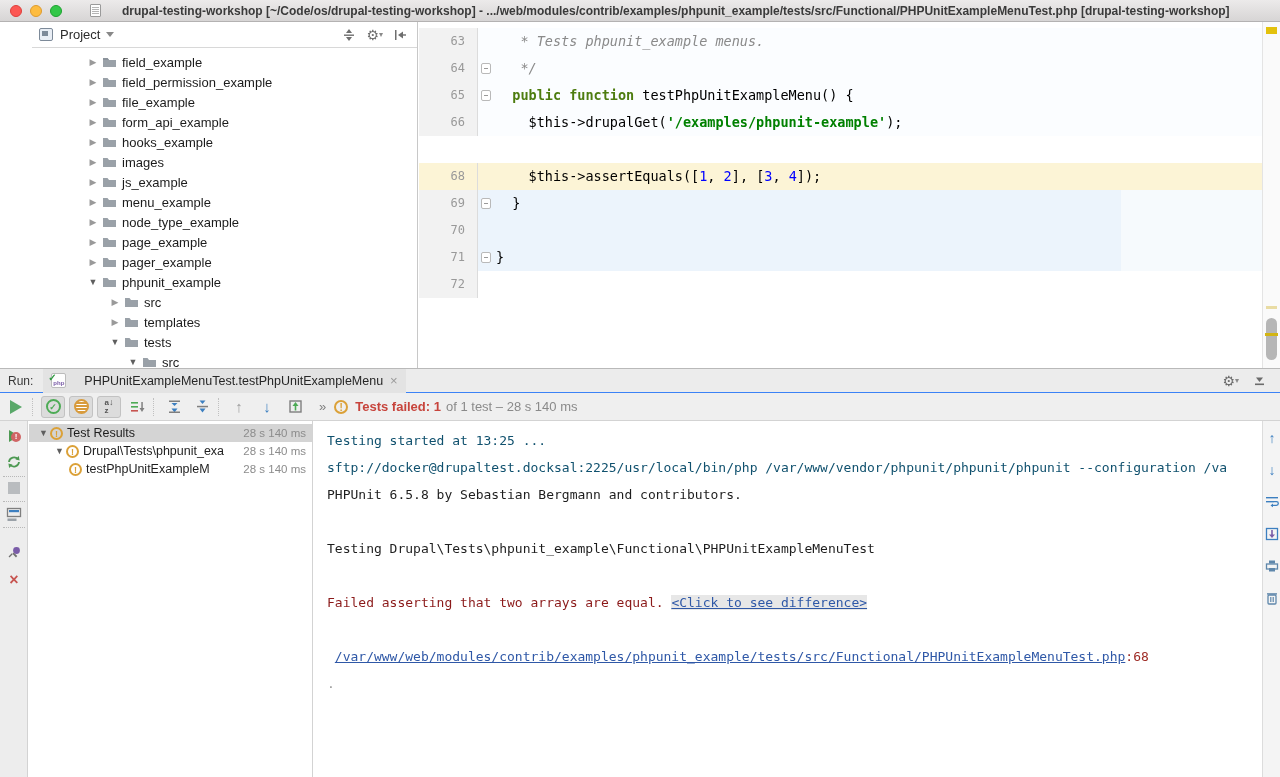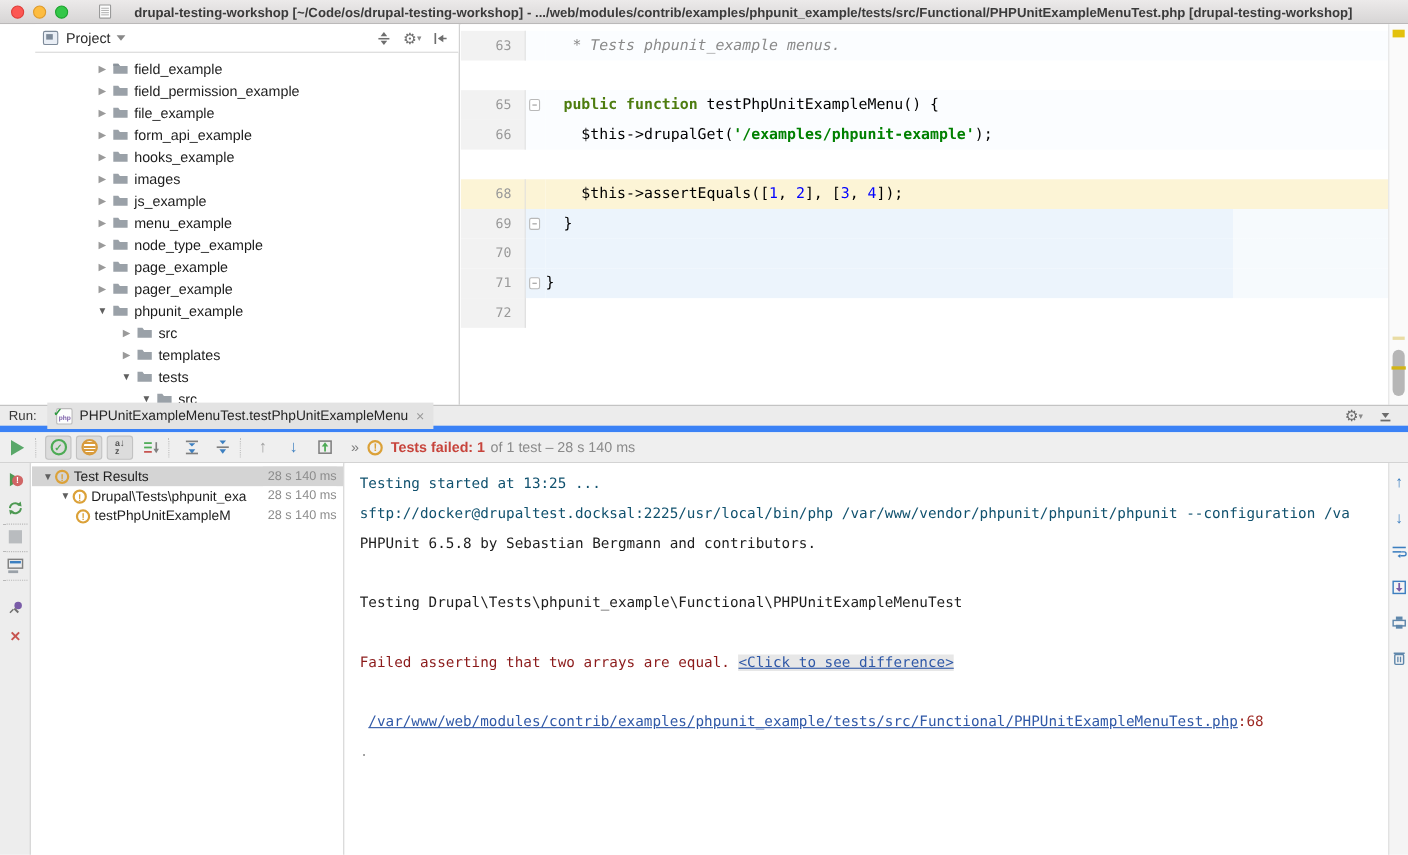--- a/index.html
+++ b/index.html
@@ -77,28 +77,28 @@
   .stripe .warnbox { position:absolute; left:3px; top:5px; width:11px; height:7px; background:#e3c10c;}
   .stripe .tick1 { position:absolute; left:3px; top:284px; width:11px; height:3px; background:#e9dca4;}
   .stripe .thumb { position:absolute; left:3px; top:296px; width:11px; height:42px;
     background:#a9a9a9; border-radius:6px; opacity:.85;}
   .stripe .tick2 { position:absolute; left:2px; top:311px; width:13px; height:3px; background:#d3b514; z-index:2;}
 
   
   .runpanel { position:absolute; left:0; top:368px; width:1280px; height:409px;
     border-top:1px solid #b9b9b9; background:#fff;}
   .run-tabs { position:absolute; left:0; top:0; width:1280px; height:24px; background:#ececec;
-    border-bottom:6px solid #3b82f6; display:flex; align-items:center;}
+    border-bottom:1px solid #3b82f6; display:flex; align-items:center;}
   .run-label { font-size:12px; color:#393939; margin-left:8px; }
   .run-tab { display:flex; align-items:center; margin-left:10px; height:24px; padding:0 8px;
     background:#e3e3e3; }
   .php-ic { width:15px; height:15px; background:#fdfdfd; border:1px solid #bbb; border-radius:2px;
     position:relative; font:bold 6px/18px "Liberation Sans",sans-serif; color:#7a5ca8; text-align:center;}
   .php-ic .chk { position:absolute; left:-4px; top:-5px; color:#2e9940; font-size:10px; font-weight:bold;}
-  .run-tab-label { font-size:12.5px; color:#262626; margin:0 7px 0 6px; }
+  .run-tab-label { font-size:12.5px; color:#262626; margin:0 7px 0 18px; }
   .tab-close { color:#9a9a9a; font-size:13px; }
   .run-tabs .spacer { flex:1; }
   .tabbar-ic { color:#6b6b6b; margin-right:14px; display:flex; align-items:center; font-size:14px;}
 
   .run-toolbar { position:absolute; left:0; top:24px; width:1280px; height:28px; background:#efefef;
     border-bottom:1px solid #d3d3d3; display:flex; align-items:center;}
   .tb-btn { width:24px; height:22px; margin-left:4px; display:flex; align-items:center;
     justify-content:center; border-radius:3px; position:relative;}
   .tb-btn.pressed { background:#dcdcdc; border:1px solid #c2c2c2; }
   .tb-sep { width:1px; height:18px; border-left:1px dotted #c0c0c0; margin:0 4px;}
@@ -347,20 +347,27 @@
           </div>
       </div>
     </div>
 
     <div class="editor">
       <div class="erow bandA" style="top:6px">
         <div class="num">63</div>
         <div class="fold"></div>
         <div class="code"><span class="cmt">   * Tests phpunit_example menus.</span></div>
       </div>
+      <div class="erow bandA" style="top:33px">
+        <div class="num">64</div>
+        <div class="fold">
+            <span class="fold-mark"></span>
+          </div>
+        <div class="code"><span class="cmt">   */</span></div>
+      </div>
       <div class="erow bandA" style="top:60px">
         <div class="num">65</div>
         <div class="fold">
             <span class="fold-mark"></span>
           </div>
         <div class="code"><span class="kw">  public function</span><span> testPhpUnitExampleMenu() {</span></div>
       </div>
       <div class="erow bandA" style="top:87px">
         <div class="num">66</div>
         <div class="fold"></div>

